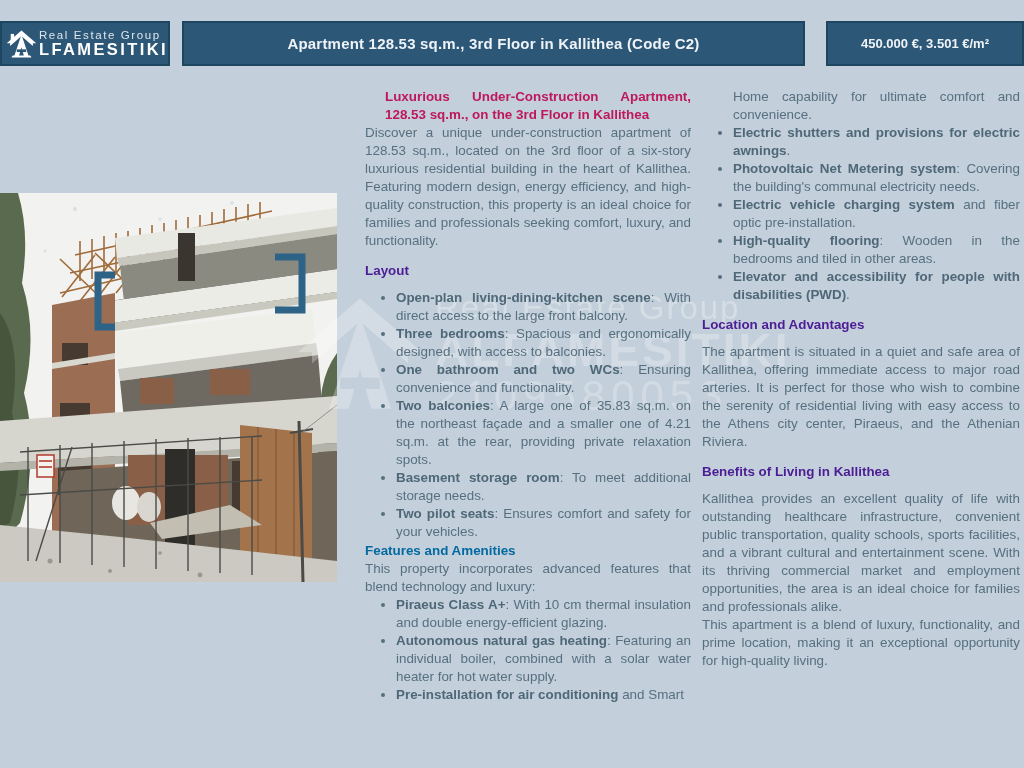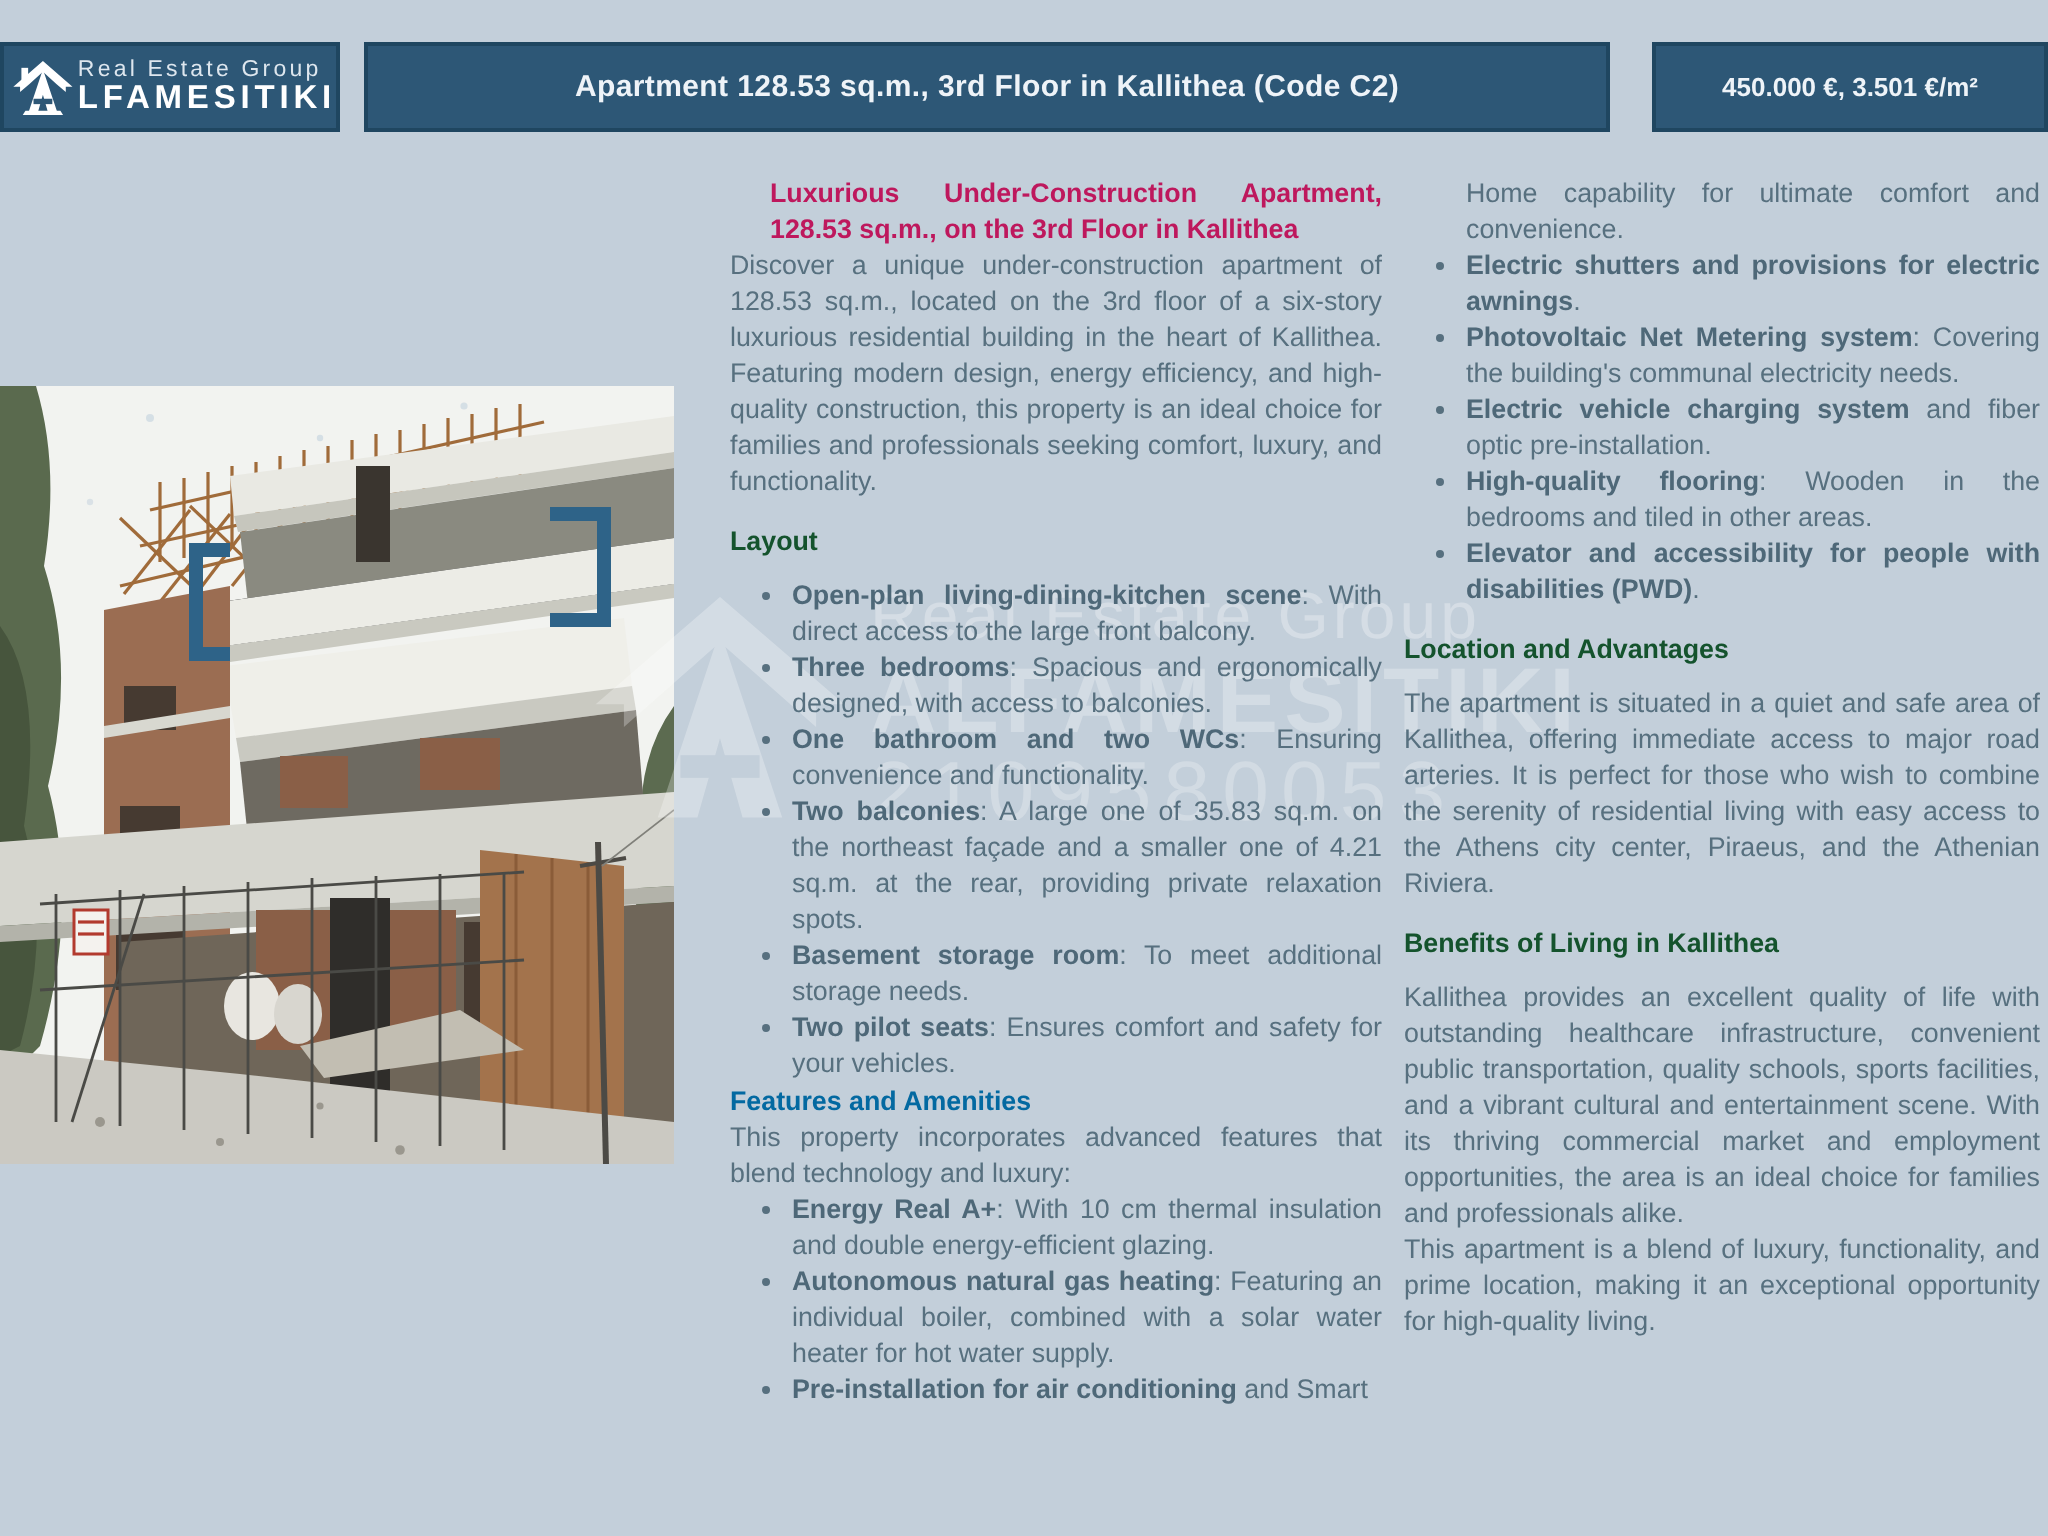--- a/index.html
+++ b/index.html
@@ -29,21 +29,21 @@
   
   .photo{position:absolute;left:0;top:193px;width:337px;height:389px;z-index:0;}
 
   
   .col{position:absolute;top:88px;z-index:2;text-align:justify;
        font-size:13.4px;line-height:18px;color:#57707f;}
   .col1{left:365px;width:326px;}
   .col2{left:702px;width:318px;}
   .blk{margin:0;}
   .title{font-weight:bold;color:#be185d;margin-left:20px;}
-  .heading{font-weight:bold;color:#14532d;margin:12px 0 9px 0;}
+  .heading{font-weight:bold;color:#4c1d95;margin:12px 0 9px 0;}
   .heading-tight{font-weight:bold;color:#0369a1;margin:1px 0 0 0;}
   .para,.para-tight{margin:0;}
   ul.bullets{margin:0;padding:0 0 0 31px;}
   ul.bullets li{margin:0;padding:0;}
   b.lead{color:#4e6878;}
   .cont{padding-left:31px;margin:0;}
 </style>
 </head>
 <body>
 
@@ -207,21 +207,21 @@
         <li><b class="lead">Open-plan living-dining-kitchen scene</b>: With direct access to the large front balcony.</li>
         <li><b class="lead">Three bedrooms</b>: Spacious and ergonomically designed, with access to balconies.</li>
         <li><b class="lead">One bathroom and two WCs</b>: Ensuring convenience and functionality.</li>
         <li><b class="lead">Two balconies</b>: A large one of 35.83 sq.m. on the northeast façade and a smaller one of 4.21 sq.m. at the rear, providing private relaxation spots.</li>
         <li><b class="lead">Basement storage room</b>: To meet additional storage needs.</li>
         <li><b class="lead">Two pilot seats</b>: Ensures comfort and safety for your vehicles.</li>
       </ul>
       <div class="blk heading-tight">Features and Amenities</div>
       <div class="blk para-tight">This property incorporates advanced features that blend technology and luxury:</div>
       <ul class="bullets">
-        <li><b class="lead">Energy Real A+</b>: With 10 cm thermal insulation and double energy-efficient glazing.</li>
+        <li><b class="lead">Piraeus Class A+</b>: With 10 cm thermal insulation and double energy-efficient glazing.</li>
         <li><b class="lead">Autonomous natural gas heating</b>: Featuring an individual boiler, combined with a solar water heater for hot water supply.</li>
         <li><b class="lead">Pre-installation for air conditioning</b> and Smart</li>
       </ul>
     </div>
   <div class="col col2" id="col2">
       <div class="blk cont">Home capability for ultimate comfort and convenience.</div>
       <ul class="bullets">
         <li><b class="lead">Electric shutters and provisions for electric awnings</b>.</li>
         <li><b class="lead">Photovoltaic Net Metering system</b>: Covering the building's communal electricity needs.</li>
         <li><b class="lead">Electric vehicle charging system</b> and fiber optic pre-installation.</li>

